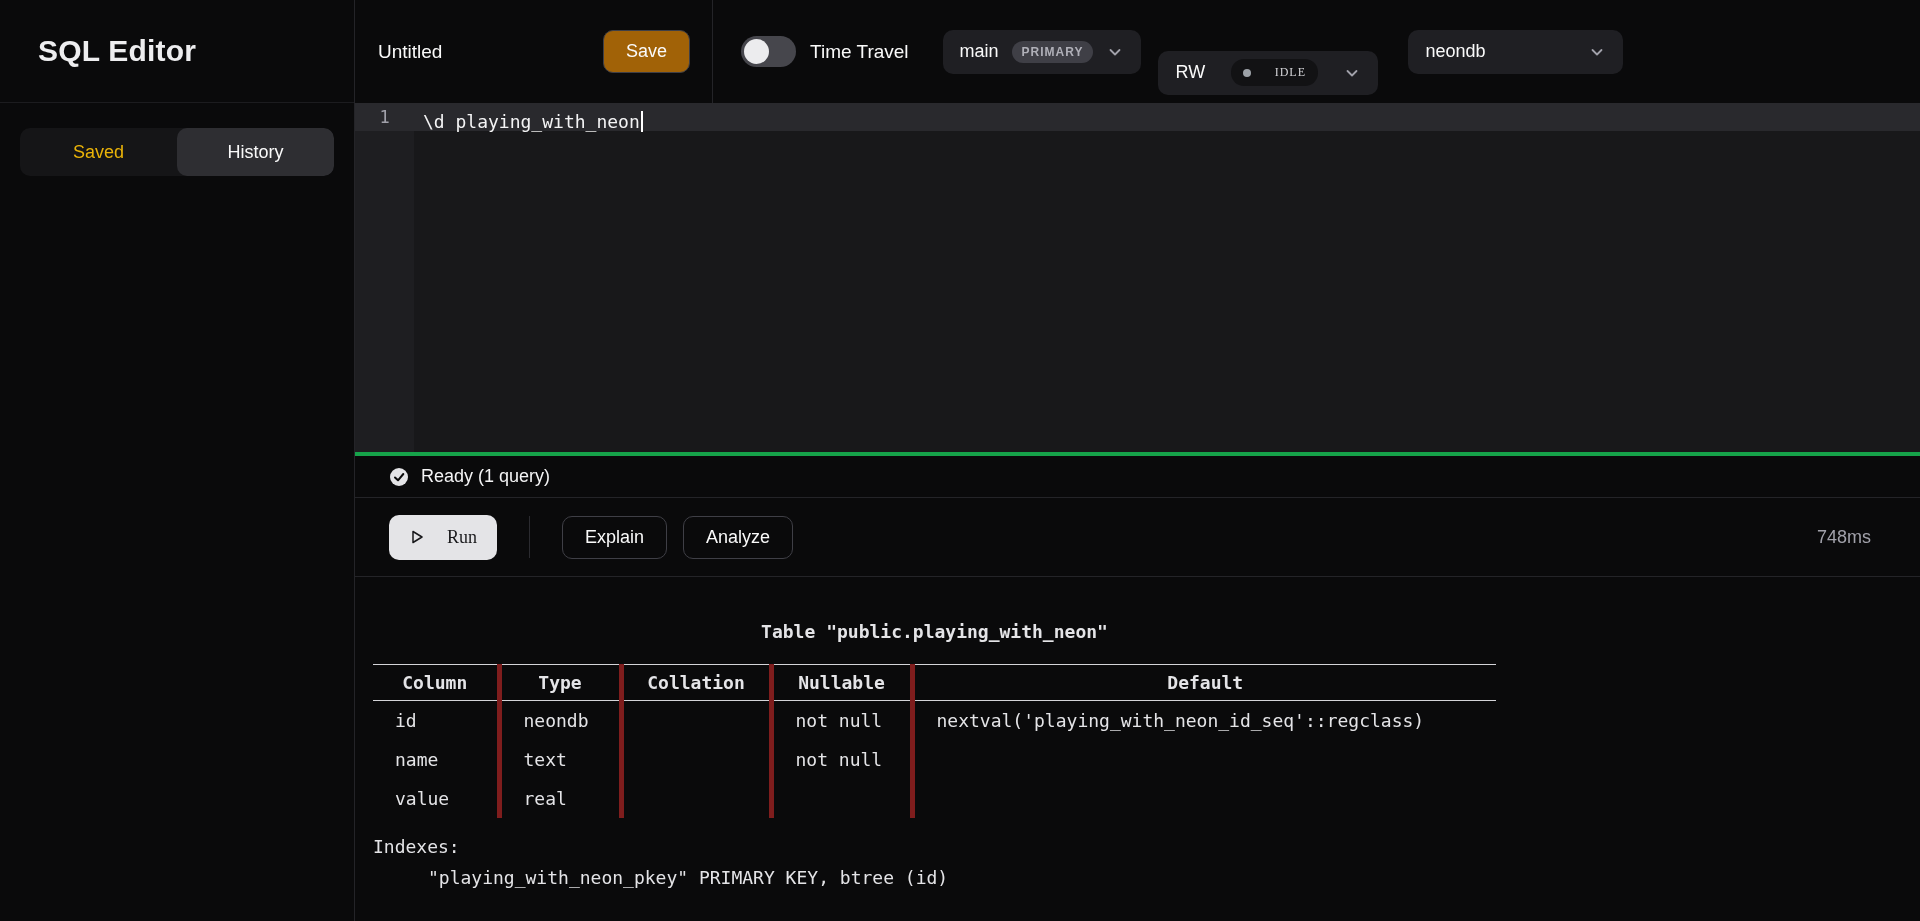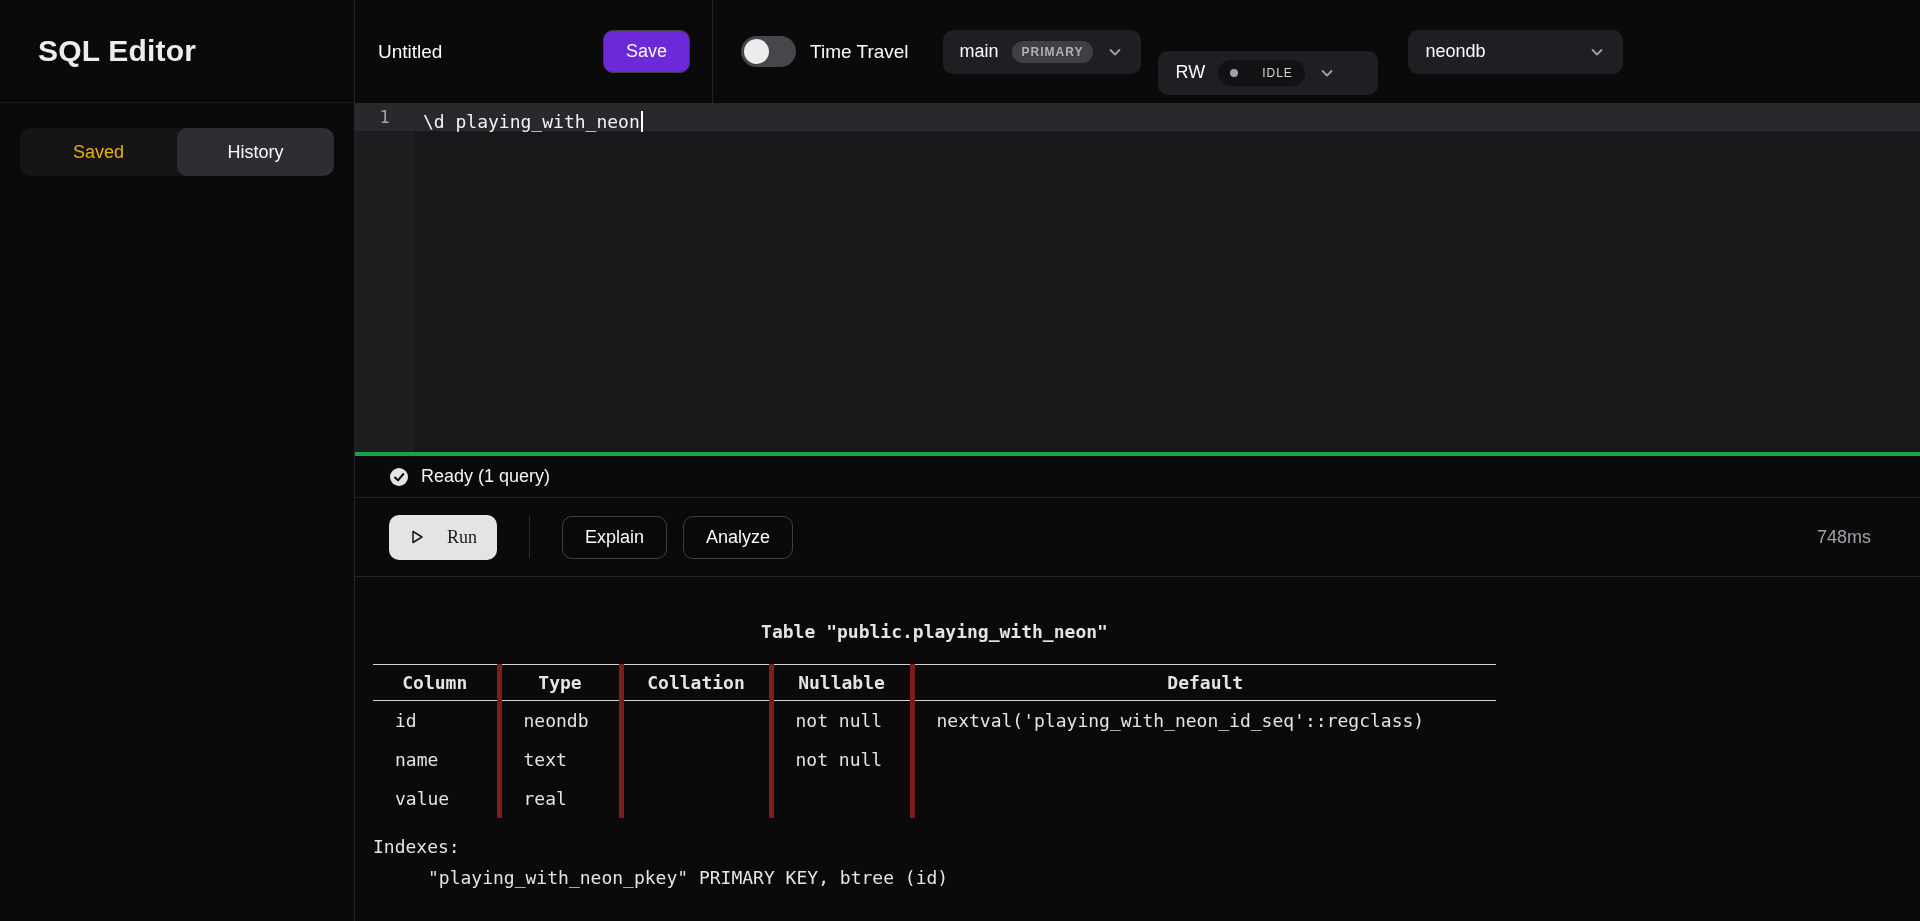--- a/index.html
+++ b/index.html
@@ -18,32 +18,32 @@
   .sidebar-title { font-size: 30px; font-weight: 700; letter-spacing: .2px; color: #ededef; }
   .seg { margin: 25px 20px 0; height: 48px; background: #151517; border-radius: 10px; display: flex; overflow: hidden; }
   .seg-btn { flex: 1; display: flex; align-items: center; justify-content: center; font-size: 18px; color: #eab308; cursor: pointer; border-radius: 10px; }
   .seg-btn.active { background: #2e2e32; color: #fafafa; }
 
   
   .main { flex: 1; min-width: 0; display: flex; flex-direction: column; }
 
   .topbar { height: 103px; flex: none; display: flex; align-items: center; padding-left: 23px; }
   .doc-title { width: 225px; font-size: 19px; color: #fafafa; cursor: text; }
-  .btn { border: 1px solid #3f3f46; background: #6d28d9; color: #fafafa; font-size: 18px; border-radius: 10px; padding: 10px 22px; font-family: inherit; cursor: pointer; }
+  .btn { border: 1px solid #3f3f46; background: #a16207; color: #fafafa; font-size: 18px; border-radius: 10px; padding: 10px 22px; font-family: inherit; cursor: pointer; }
   .topbar-divider { width: 1px; align-self: stretch; background: #242428; margin-left: 22px; flex: none; }
   .toggle { width: 55px; height: 31px; border-radius: 17px; background: #46464c; margin-left: 28px; position: relative; flex: none; cursor: pointer; }
   .toggle-knob { position: absolute; top: 3px; left: 3px; width: 25px; height: 25px; border-radius: 50%; background: #ececee; }
   .toggle-label { margin-left: 14px; font-size: 19px; color: #fafafa; }
   .dd { height: 44px; background: #1f1f23; border-radius: 10px; display: flex; align-items: center; gap: 13px; padding: 0 17px; cursor: pointer; flex: none; }
   .dd-branch { margin-left: 34px; }
-  .dd-endpoint { margin-left: 17px; min-width: 220px; justify-content: flex-start; margin-top: 42px; }
+  .dd-endpoint { margin-left: 17px; min-width: 220px; justify-content: space-between; margin-top: 42px; }
   .dd-database { margin-left: 30px; min-width: 215px; justify-content: space-between; }
   .dd-text { font-size: 18px; color: #fafafa; }
   .badge-primary { font-size: 12px; letter-spacing: 1px; font-weight: 600; color: #b0b0b8; background: #3f3f46; padding: 4px 10px; border-radius: 12px; }
-  .badge-idle { display: flex; align-items: center; gap: 24px; background: #121214; border-radius: 13px; padding: 6px 12px; }
+  .badge-idle { display: flex; align-items: center; gap: 24px; background: #121214; border-radius: 13px; padding: 6px 12px; font-family: Liberation Serif, serif; }
   .idle-dot { width: 8px; height: 8px; border-radius: 50%; background: #9da2a8; }
   .badge-idle-text { font-size: 12px; letter-spacing: 1px; color: #d4d4d8; }
   .chev { display: flex; flex: none; }
 
   
   .editor { height: 349px; flex: none; position: relative; background: #18181a; font-family: "DejaVu Sans Mono", monospace; }
   .gutter { position: absolute; left: 0; top: 0; bottom: 0; width: 59px; background: #1e1e21; }
   .cur-line { position: absolute; left: 0; top: 0; right: 0; height: 28px; background: #29292d; }
   .line-no { position: absolute; left: 0; top: 0; width: 59px; height: 28px; display: flex; align-items: center; justify-content: center; color: #a1a1aa; font-size: 17px; }
   .code-line { position: absolute; left: 68px; top: 0; height: 36px; display: flex; align-items: center; color: #f4f4f5; font-size: 18px; white-space: pre; }

